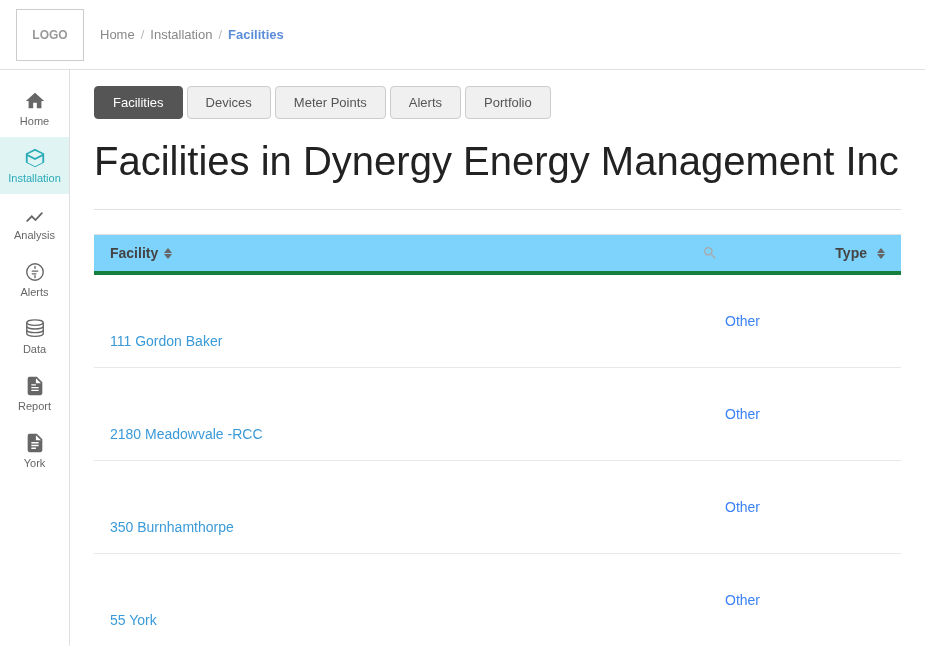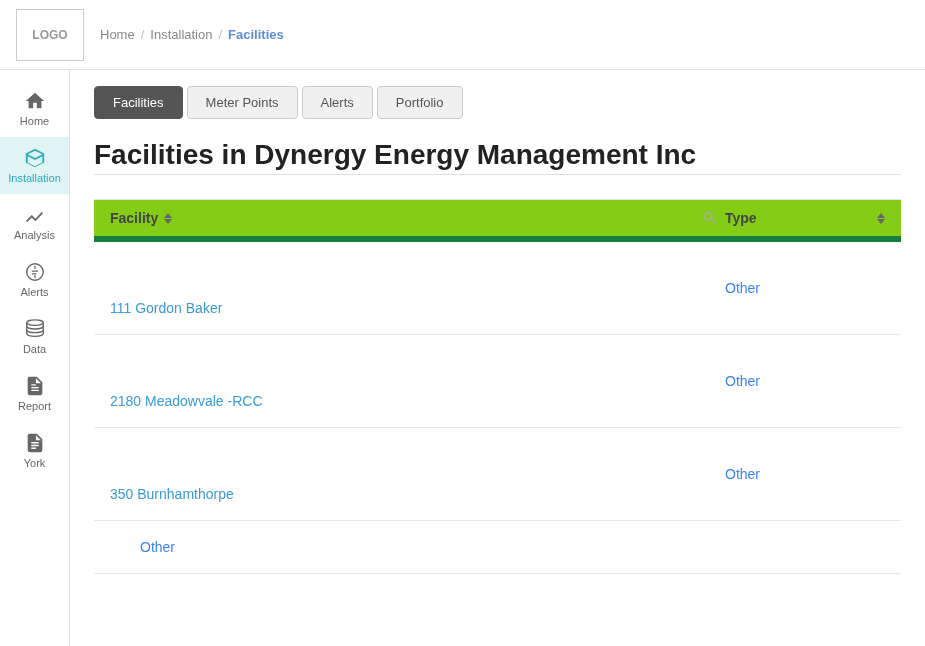--- a/index.html
+++ b/index.html
@@ -28,29 +28,29 @@
     
     .content { flex: 1; overflow-y: auto; padding: 0; }
     .content-inner { padding: 16px 24px; }
 
     
     .tabs { display: flex; gap: 4px; margin-bottom: 20px; }
     .tab-btn { padding: 8px 18px; border: 1px solid #ccc; background: #f0f0f0; color: #555; border-radius: 4px; cursor: pointer; font-size: 13px; }
     .tab-btn.active { background: #555; color: #fff; border-color: #555; }
 
     
-    .page-title { font-size: 28px; font-weight: 700; color: #222; margin-bottom: 3px; }
+    .page-title { font-size: 40px; font-weight: 400; color: #222; margin-bottom: 25px; }
     .title-divider { border: none; border-top: 1px solid #e0e0e0; margin-bottom: 24px; }
 
     
     .table-container { width: 100%; }
-    .table-header { display: flex; background: #84cc16; border-top: 1px solid #e0e0e0; border-bottom: 6px solid #15803d; padding: 10px 16px; align-items: center; }
+    .table-header { display: flex; background: #7dd3fc; border-top: 1px solid #e0e0e0; border-bottom: 4px solid #15803d; padding: 10px 16px; align-items: center; }
     .col-facility { flex: 1; display: flex; align-items: center; gap: 6px; font-weight: 600; color: #444; font-size: 14px; }
     .col-search { width: 30px; display: flex; align-items: center; justify-content: center; cursor: pointer; color: #999; }
-    .col-type { width: 160px; display: flex; align-items: center; gap: 10px; font-weight: 600; color: #444; font-size: 14px; justify-content: space-between; }
+    .col-type { width: 160px; display: flex; align-items: center; gap: 10px; font-weight: 600; color: #444; font-size: 14px; justify-content: flex-end; }
     .sort-icon { display: flex; flex-direction: column; gap: 1px; cursor: pointer; }
     .sort-icon span { width: 0; height: 0; display: block; }
     .sort-up { border-left: 4px solid transparent; border-right: 4px solid transparent; border-bottom: 5px solid #666; }
     .sort-down { border-left: 4px solid transparent; border-right: 4px solid transparent; border-top: 5px solid #666; }
 
     .table-row { display: flex; align-items: center; padding: 18px 16px; border-bottom: 1px solid #e8e8e8; }
     .row-facility { flex: 1; color: #3a9ad9; cursor: pointer; font-size: 14px; margin-top: 40px; }
     .row-type-spacer { width: 30px; }
     .row-type { width: 160px; color: #3b82f6; font-size: 14px; }
   </style>
@@ -128,20 +128,21 @@
         <span>York</span>
       </div>
 
     </aside>
 
     <div class="content">
       <div class="content-inner">
 
         <div class="tabs">
           <button class="tab-btn active">Facilities</button>
+          <button class="tab-btn">Devices</button>
           <button class="tab-btn">Meter Points</button>
           <button class="tab-btn">Alerts</button>
           <button class="tab-btn">Portfolio</button>
         </div>
 
         <h1 class="page-title">Facilities in Dynergy Energy Management Inc</h1>
         <hr class="title-divider">
 
         <div class="table-container">
 
@@ -177,20 +178,21 @@
       <div class="row-facility">2180 Meadowvale -RCC</div>
       <div class="row-type-spacer"></div>
       <div class="row-type">Other</div>
     </div>
               <div class="table-row">
       <div class="row-facility">350 Burnhamthorpe</div>
       <div class="row-type-spacer"></div>
       <div class="row-type">Other</div>
     </div>
               <div class="table-row">
+      <div class="row-facility">55 York</div>
       <div class="row-type-spacer"></div>
       <div class="row-type">Other</div>
     </div>
             </div>
 
         </div>
       </div>
     </div>
   </div>
 </div>

